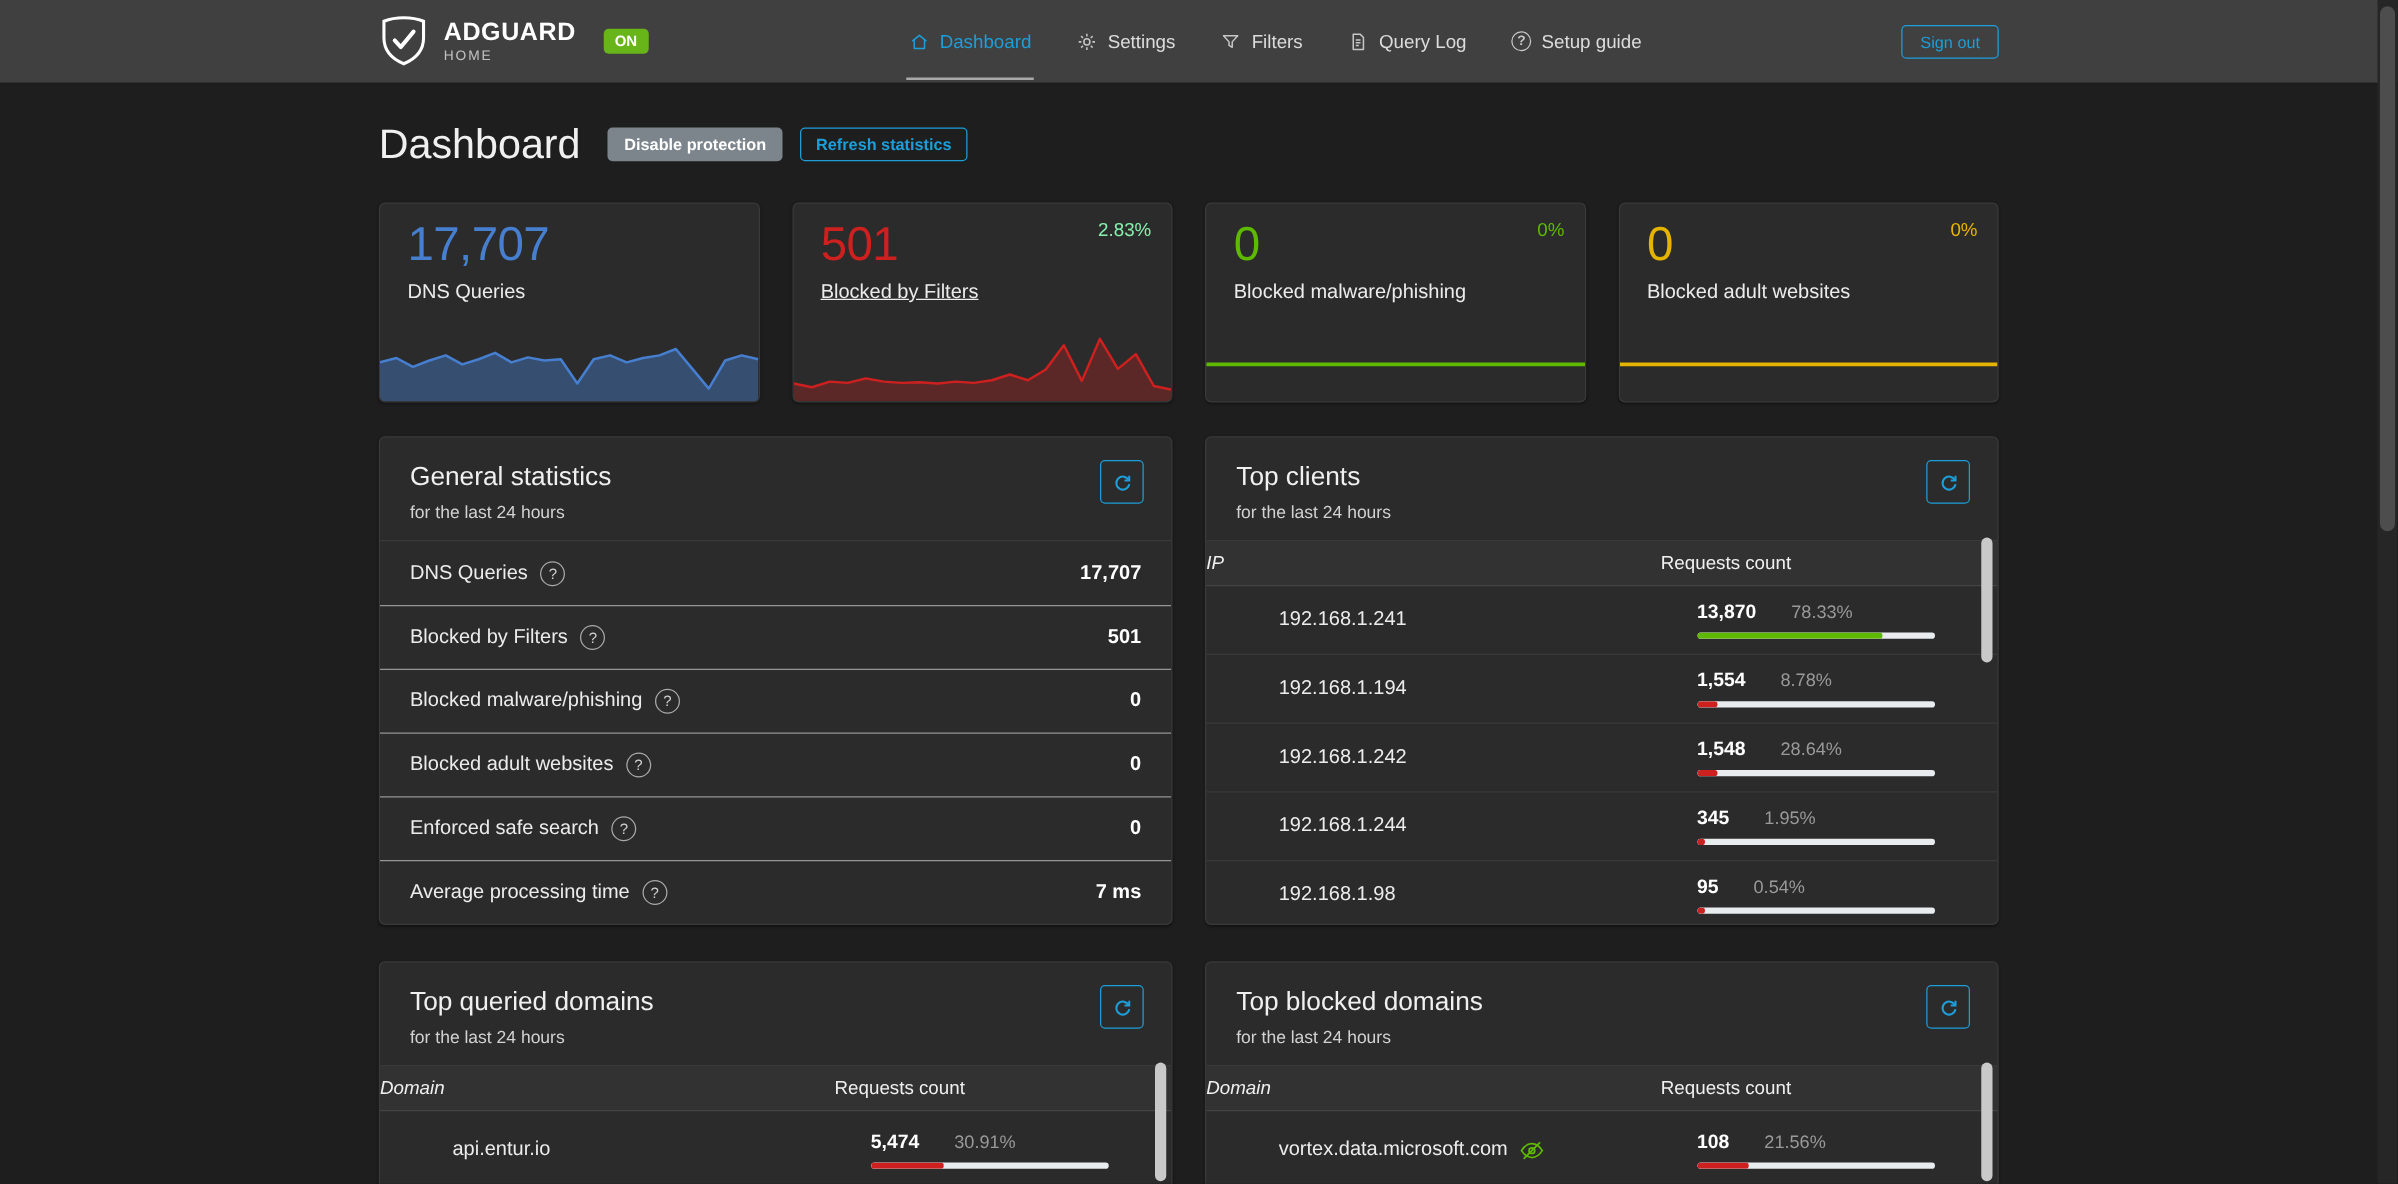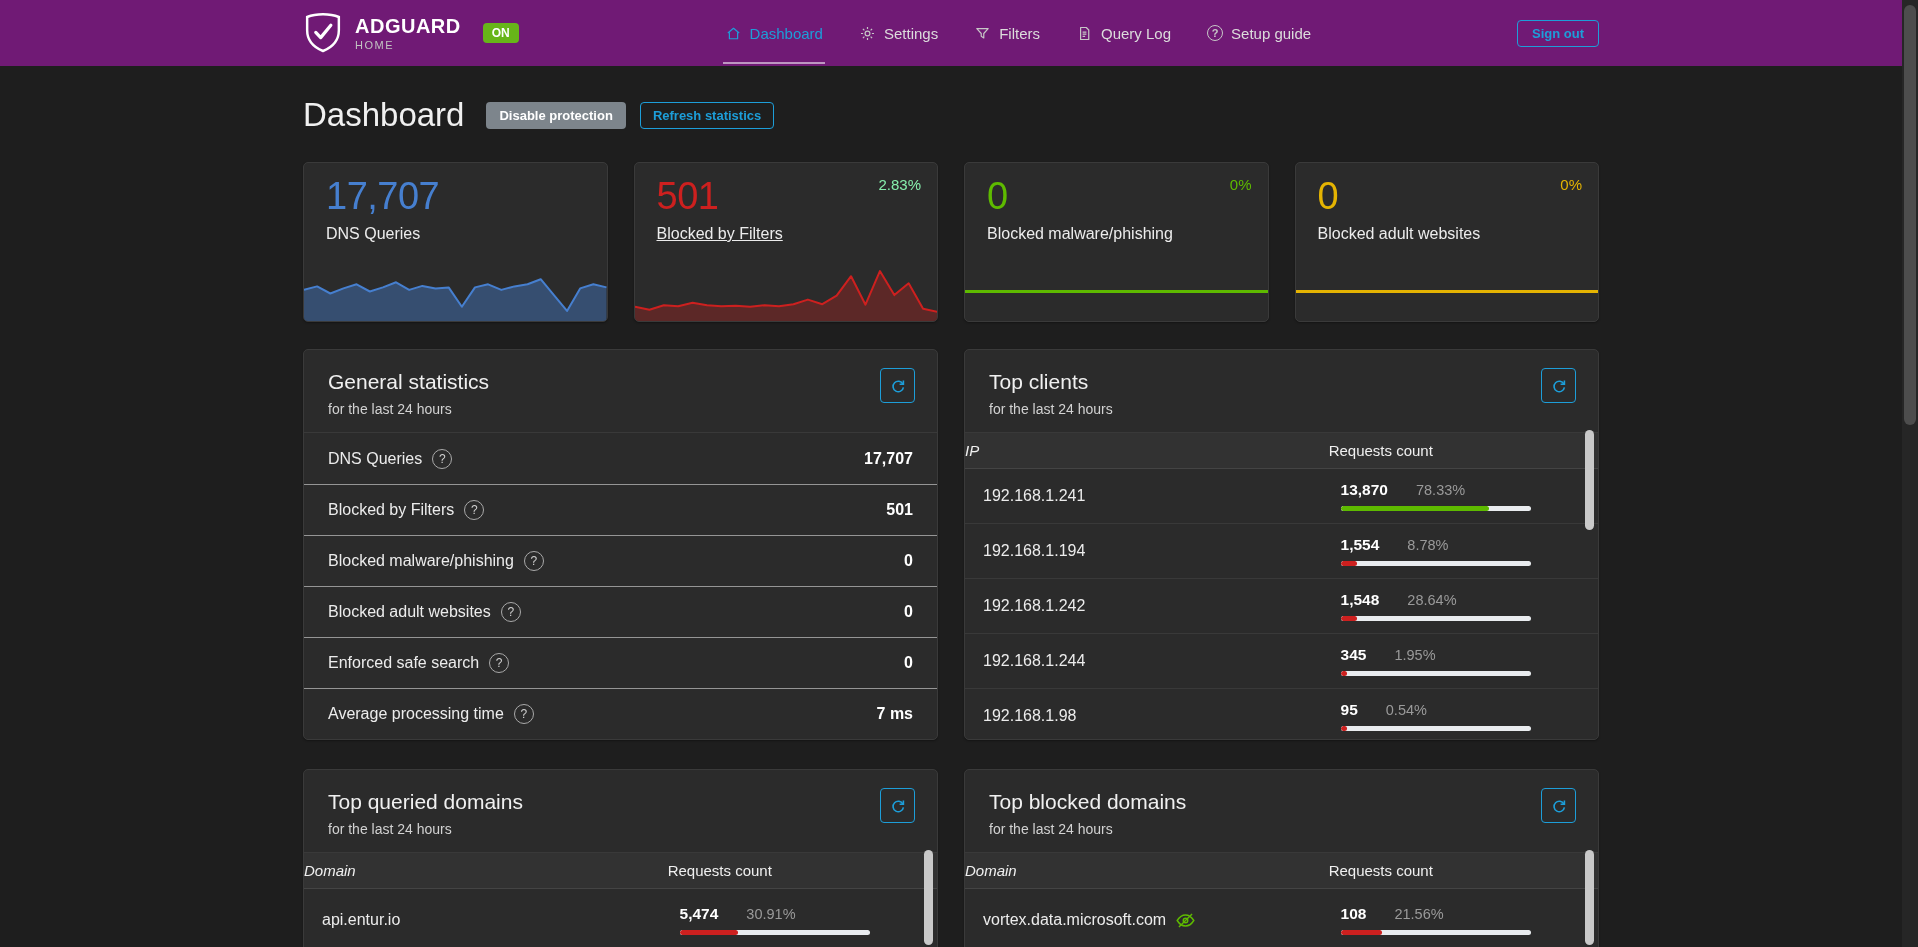--- a/index.html
+++ b/index.html
@@ -4,35 +4,35 @@
 <style>
   * { box-sizing: border-box; margin: 0; padding: 0; }
   html,body { width: 1918px; height: 947px; overflow: hidden; }
   body {
     background: #1e1e1e;
     font-family: "Liberation Sans", sans-serif;
     color: #e8e8e8;
     position: relative;
   }
   
-  .app-header { height: 66px; background: #701a75; }
+  .app-header { height: 66px; background: #404040; }
   .header-inner { margin-left: 303px; width: 1296px; height: 100%; display: flex; align-items: center; }
   .logo-block { display: flex; align-items: center; gap: 12px; }
   .logo-shield { width: 40px; height: 44px; display: block; }
   .logo-text .brand { font-size: 20px; font-weight: 700; letter-spacing: .5px; color: #fff; line-height: 1; }
   .logo-text .sub { font-size: 11px; color: #c2c2c2; letter-spacing: 1.5px; margin-top: 3px; }
   .on-badge { background: #67b519; color: #fff; font-size: 12px; font-weight: 700; padding: 3px 9px; border-radius: 4px; margin-left: 10px; }
   .main-nav { display: flex; align-items: center; gap: 36px; margin: 0 auto; height: 100%; }
   .nav-item { display: flex; align-items: center; gap: 8px; color: #dcdcdc; font-size: 15px; height: 100%; position: relative; cursor: pointer; }
   .nav-item svg { width: 17px; height: 17px; color: #c7c7c7; }
   .nav-item.active { color: #1d9ed9; }
   .nav-item.active svg { color: #1d9ed9; }
   .nav-item.active::after { content:""; position: absolute; left: -2px; right: -2px; bottom: 2px; height: 2px; background: rgba(255,255,255,.55); }
   .q-circle { display: inline-flex; align-items: center; justify-content: center; width: 16px; height: 16px; border: 1.5px solid #c7c7c7; border-radius: 50%; font-size: 11px; color: #c7c7c7; font-weight: 700; }
-  .signout-btn { border: 1px solid #1d9ed9; color: #1d9ed9; background: transparent; font-family: inherit; font-size: 13px; font-weight: 700; padding: 5px 14px; border-radius: 4px; cursor: pointer; }
+  .signout-btn { border: 1px solid #1d9ed9; color: #1d9ed9; background: transparent; font-family: inherit; font-size: 13px; font-weight: 400; padding: 5px 14px; border-radius: 4px; cursor: pointer; }
   
   .content { margin-left: 303px; width: 1296px; }
   .title-row { display: flex; align-items: center; margin-top: 30px; gap: 14px; }
   .page-title { font-size: 33px; font-weight: 300; color: #f0f0f0; margin-right: 8px; }
   .btn-gray { background: #7d858c; border: none; color: #fff; font-family: inherit; font-size: 13px; font-weight: 700; padding: 6px 13px; border-radius: 4px; cursor: pointer; }
   .btn-outline-blue { background: transparent; border: 1px solid #1d9ed9; color: #1d9ed9; font-family: inherit; font-size: 13px; font-weight: 700; padding: 5px 12px; border-radius: 4px; cursor: pointer; }
   
   .cards-grid { display: grid; grid-template-columns: repeat(4, 1fr); gap: 26px; margin-top: 28px; }
   .stat-card { position: relative; height: 160px; background: #2b2b2b; border: 1px solid #3a3a3a; border-radius: 5px; box-shadow: 0 1px 2px rgba(0,0,0,.35); overflow: hidden; }
   .card-num { position: absolute; top: 12px; left: 22px; font-size: 38px; font-weight: 400; letter-spacing: -.5px; }
@@ -52,21 +52,21 @@
   
   .gs-row { display: flex; align-items: center; justify-content: space-between; height: 51px; padding: 0 24px; }
   .gs-row + .gs-row { border-top: 1px solid rgba(255,255,255,.5); }
   .gs-label { display: flex; align-items: center; gap: 10px; font-size: 16px; color: #ececec; }
   .help-icon { display: inline-flex; align-items: center; justify-content: center; width: 20px; height: 20px; border: 1.5px solid #a9a9a9; border-radius: 50%; font-size: 12px; color: #cfcfcf; cursor: pointer; }
   .gs-value { font-size: 16px; font-weight: 700; color: #fff; }
   
   .tbl-head { display: flex; height: 36px; align-items: center; background: rgba(255,255,255,.035); border-bottom: 1px solid rgba(255,255,255,.09); font-size: 15px; color: #f0f0f0; }
   .tbl-head .col-l { flex: 1.35; text-align: left; font-style: italic; }
   .tbl-head .col-r { flex: 1; text-align: left; }
-  .tbl-row { display: flex; align-items: center; border-bottom: 1px solid rgba(255,255,255,.07); }
+  .tbl-row { display: flex; align-items: center; border-bottom: 1px solid rgba(255,255,255,.07); padding-left: 40px; }
   .tc-row { height: 55px; }
   .dom-row { height: 63px; }
   .cell-name { flex: 1.35; padding-left: 18px; font-size: 16px; color: #ececec; display: flex; align-items: center; gap: 9px; }
   .cell-name svg.eye { width: 21px; height: 21px; }
   .cell-count { flex: 1; padding-left: 10px; }
   .count-line { display: flex; align-items: baseline; gap: 28px; }
   .count-val { font-size: 15.5px; font-weight: 700; color: #fff; }
   .count-pct { font-size: 14.5px; color: #9a9a9a; }
   .bar-track { width: 190px; height: 5px; border-radius: 3px; background: #e9ecef; margin-top: 7px; overflow: hidden; }
   .bar-fill { height: 100%; border-radius: 3px; min-width: 6px; }

